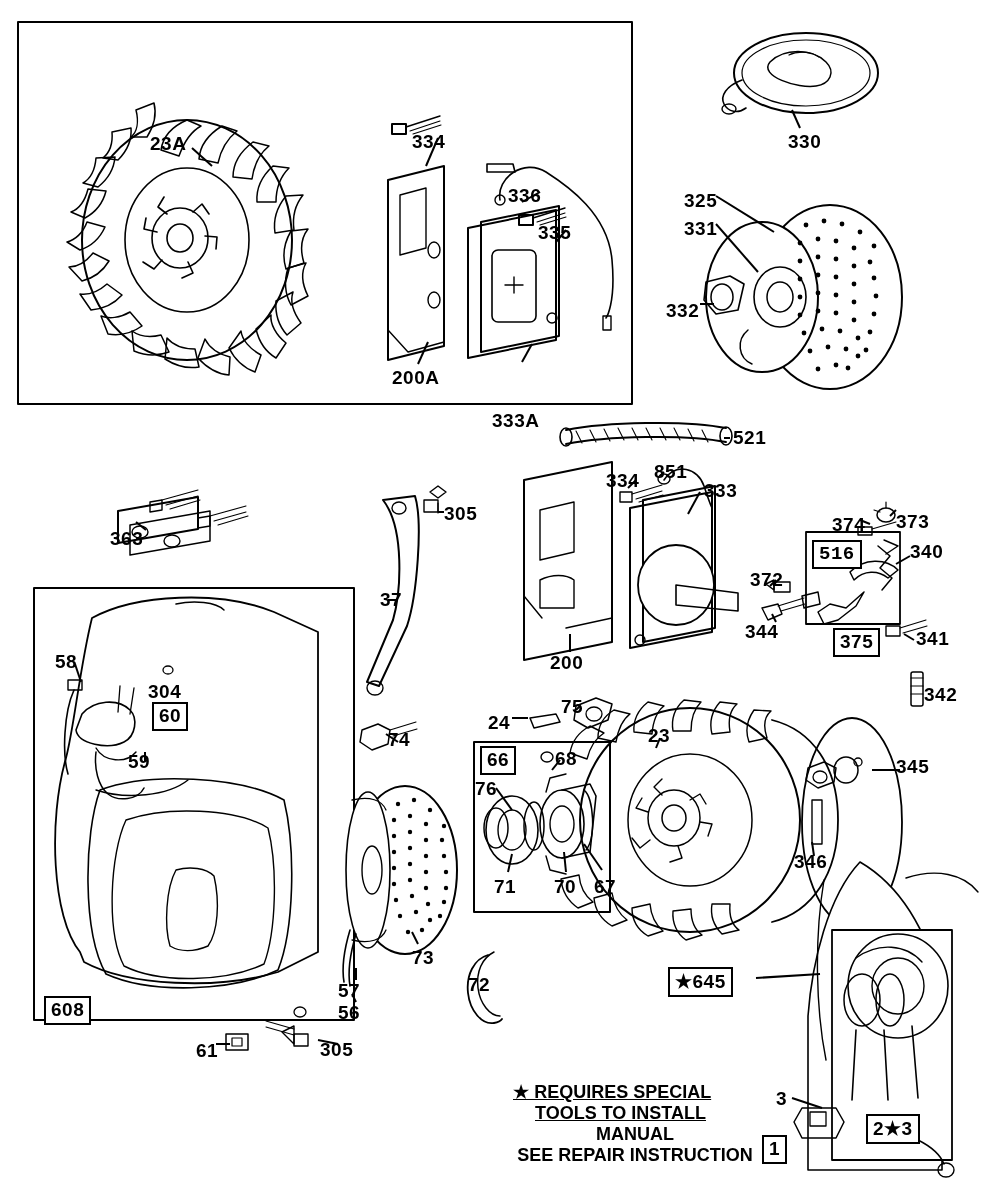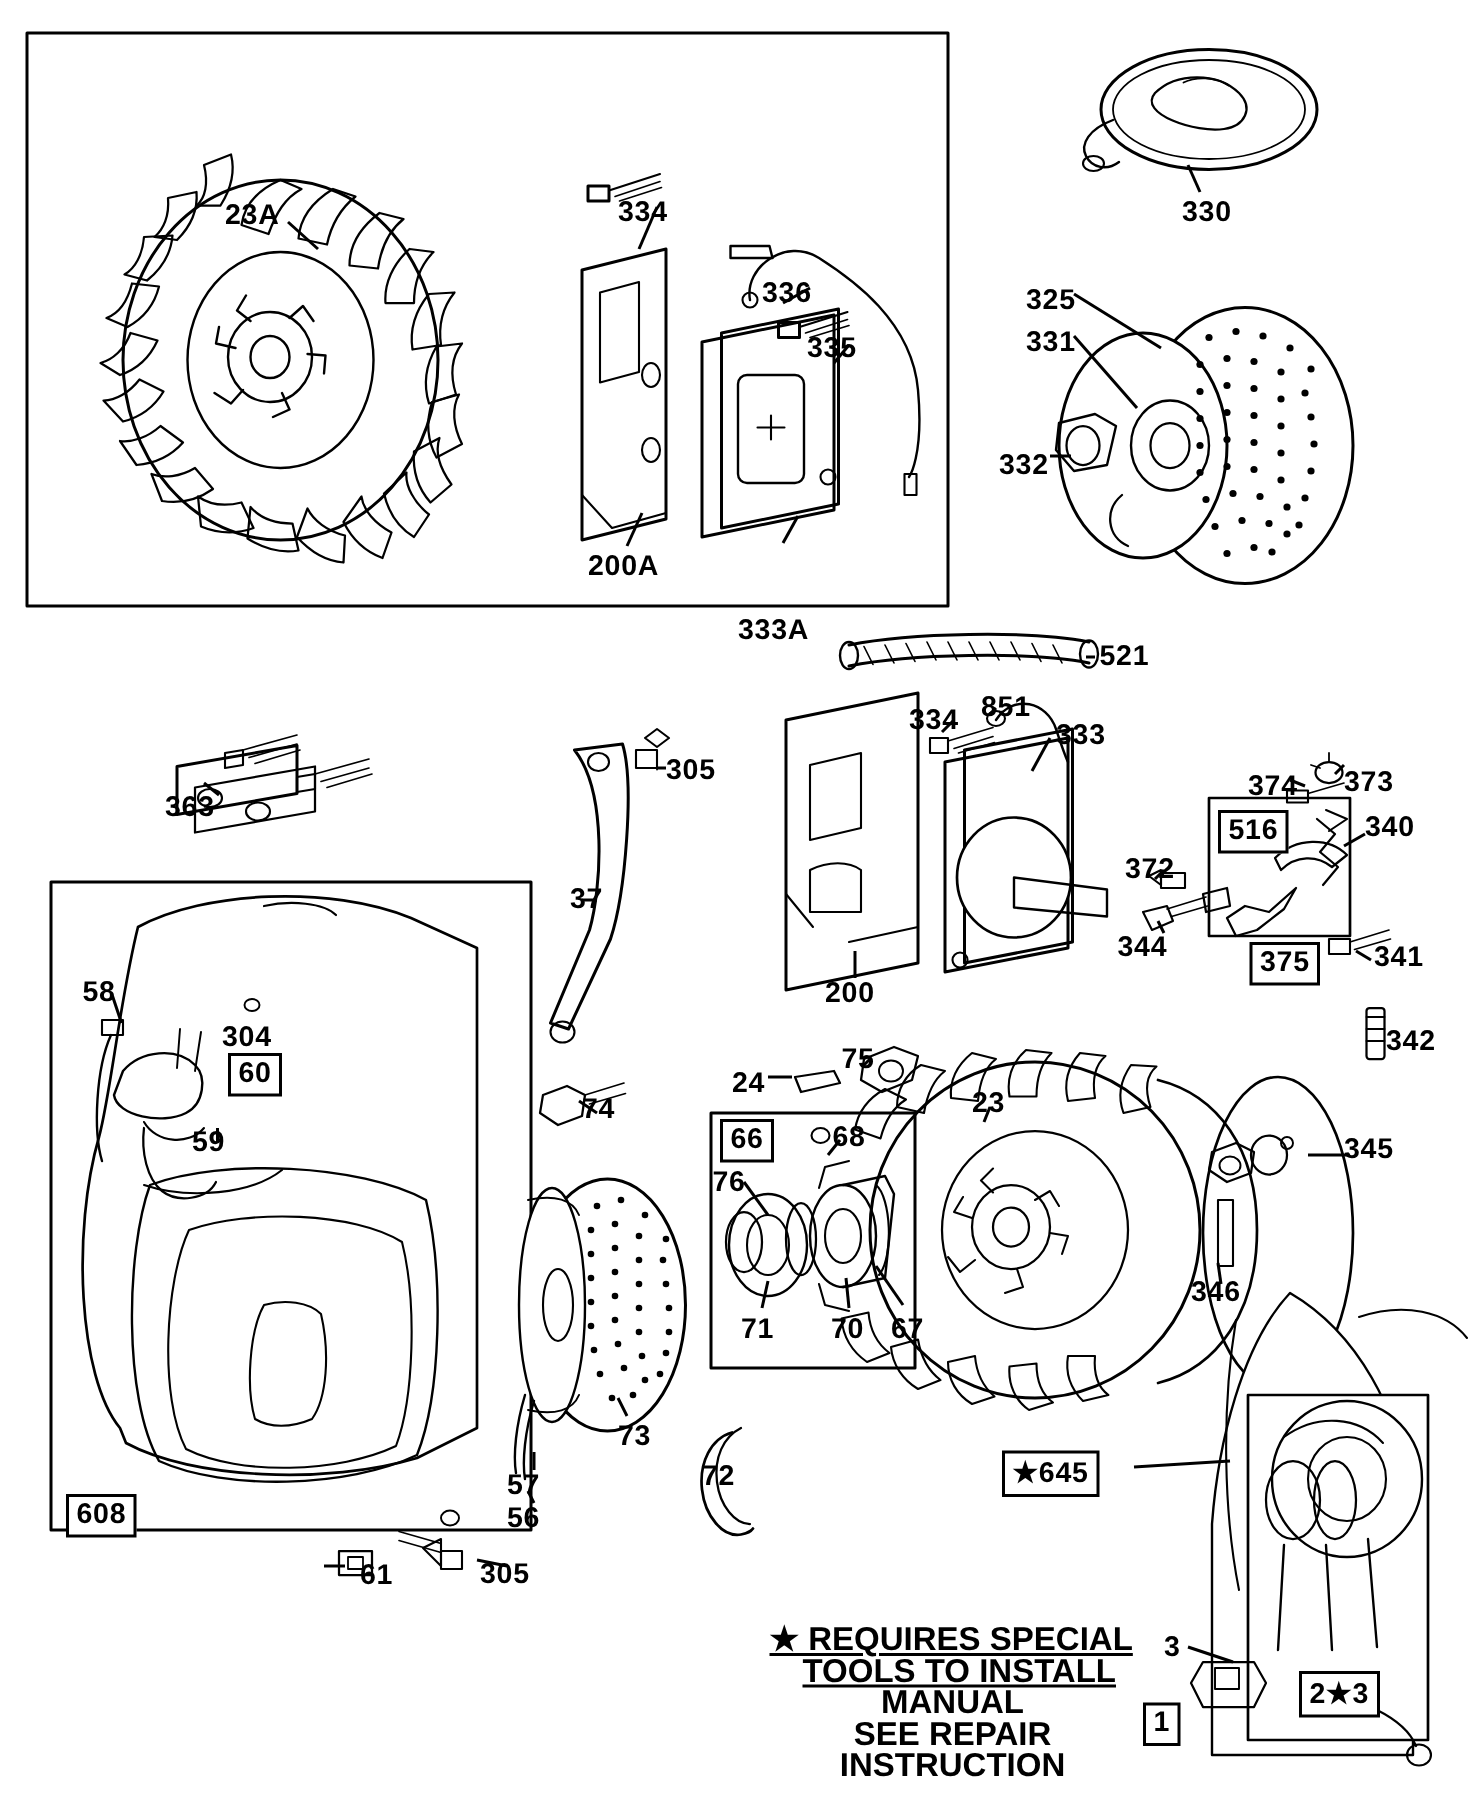--- a/index.html
+++ b/index.html
@@ -33,21 +33,21 @@
     background: #fff;
   }
   
   #note {
     position: absolute;
     left: 505px;
     top: 1082px;
     width: 260px;
     text-align: center;
     font-weight: 700;
-    font-size: 22px;
+    font-size: 18px;
     line-height: 21px;
     color: #000;
   }
   #note .u { text-decoration: underline; }
   #note .r1 { text-align: left; padding-left: 8px; }
   #note .r2 { text-align: left; padding-left: 30px; }
   svg.art {
     position: absolute;
     left: 0;
     top: 0;
@@ -476,21 +476,21 @@
     <div class="lbl" style="left:606px;top:470px;">334</div>
     <div class="lbl" style="left:704px;top:480px;">333</div>
     <div class="lbl" style="left:110px;top:528px;">363</div>
     <div class="lbl" style="left:444px;top:503px;">305</div>
     <div class="lbl" style="left:380px;top:589px;">37</div>
     <div class="lbl" style="left:550px;top:652px;">200</div>
     <div class="lbl" style="left:750px;top:569px;">372</div>
     <div class="lbl" style="left:745px;top:621px;">344</div>
     <div class="lbl" style="left:832px;top:514px;">374</div>
     <div class="lbl" style="left:896px;top:511px;">373</div>
-    <div class="lbl box" style="left:812px;top:540px;">516</div>
+    <div class="lbl box" style="left:812px;top:540px;font-family:Liberation Mono, monospace;">516</div>
     <div class="lbl" style="left:910px;top:541px;">340</div>
     <div class="lbl box" style="left:833px;top:628px;">375</div>
     <div class="lbl" style="left:916px;top:628px;">341</div>
     <div class="lbl" style="left:924px;top:684px;">342</div>
     <div class="lbl" style="left:896px;top:756px;">345</div>
     <div class="lbl" style="left:794px;top:851px;">346</div>
     <div class="lbl" style="left:55px;top:651px;">58</div>
     <div class="lbl" style="left:148px;top:681px;">304</div>
     <div class="lbl box" style="left:152px;top:702px;">60</div>
     <div class="lbl" style="left:128px;top:751px;">59</div>
@@ -502,21 +502,21 @@
     <div class="lbl" style="left:555px;top:748px;">68</div>
     <div class="lbl" style="left:475px;top:778px;">76</div>
     <div class="lbl" style="left:494px;top:876px;">71</div>
     <div class="lbl" style="left:554px;top:876px;">70</div>
     <div class="lbl" style="left:594px;top:876px;">67</div>
     <div class="lbl" style="left:412px;top:947px;">73</div>
     <div class="lbl" style="left:468px;top:974px;">72</div>
     <div class="lbl" style="left:338px;top:980px;">57</div>
     <div class="lbl" style="left:338px;top:1002px;">56</div>
     <div class="lbl box" style="left:44px;top:996px;">608</div>
-    <div class="lbl" style="left:196px;top:1040px;margin-left:44px;">61</div>
+    <div class="lbl" style="left:196px;top:1040px;">61</div>
     <div class="lbl" style="left:320px;top:1039px;">305</div>
     <div class="lbl box" style="left:668px;top:967px;">★645</div>
     <div class="lbl" style="left:776px;top:1088px;">3</div>
     <div class="lbl box" style="left:866px;top:1114px;">2★3</div>
     <div class="lbl box" style="left:762px;top:1135px;">1</div>
   </div>
 
   <div id="note">
     <div class="r1"><span class="u">★ REQUIRES SPECIAL</span></div>
     <div class="r2"><span class="u">TOOLS TO INSTALL</span></div>

